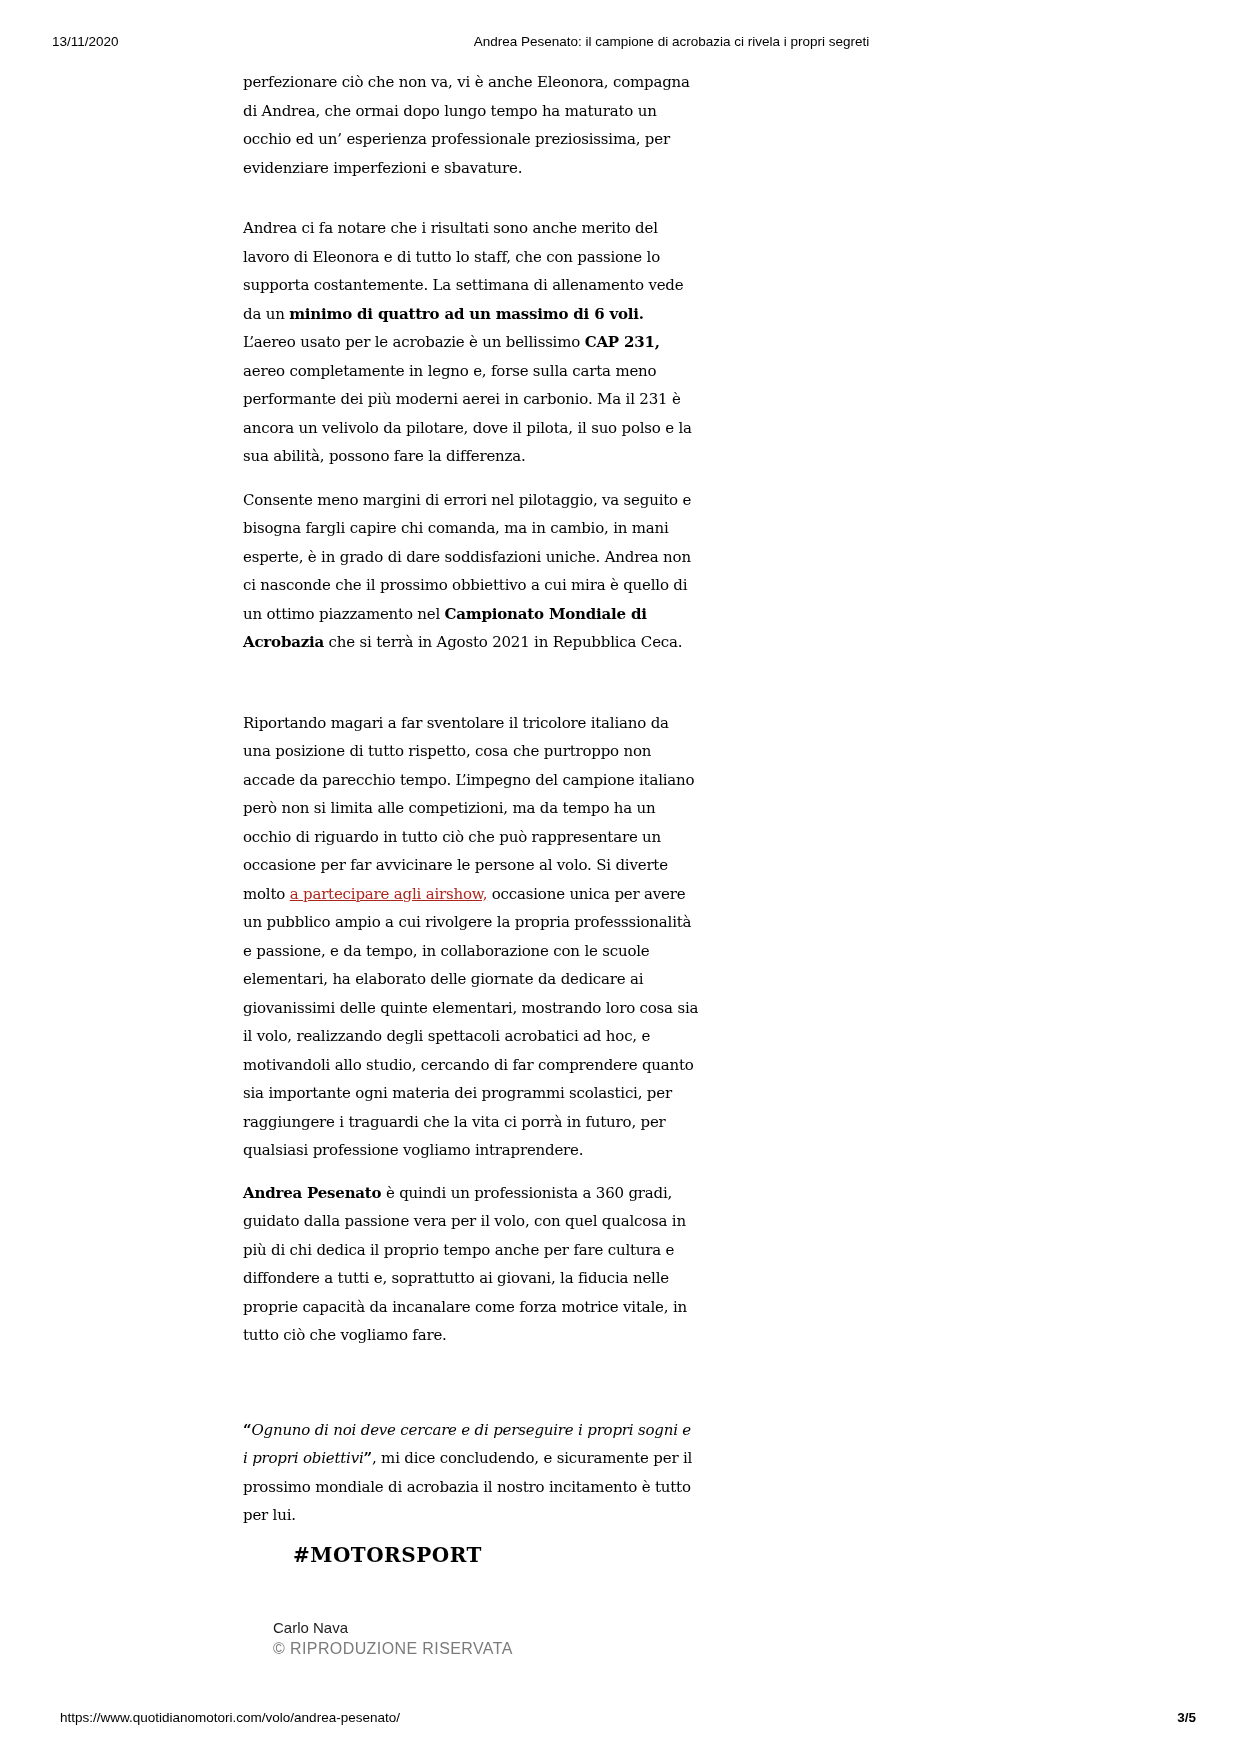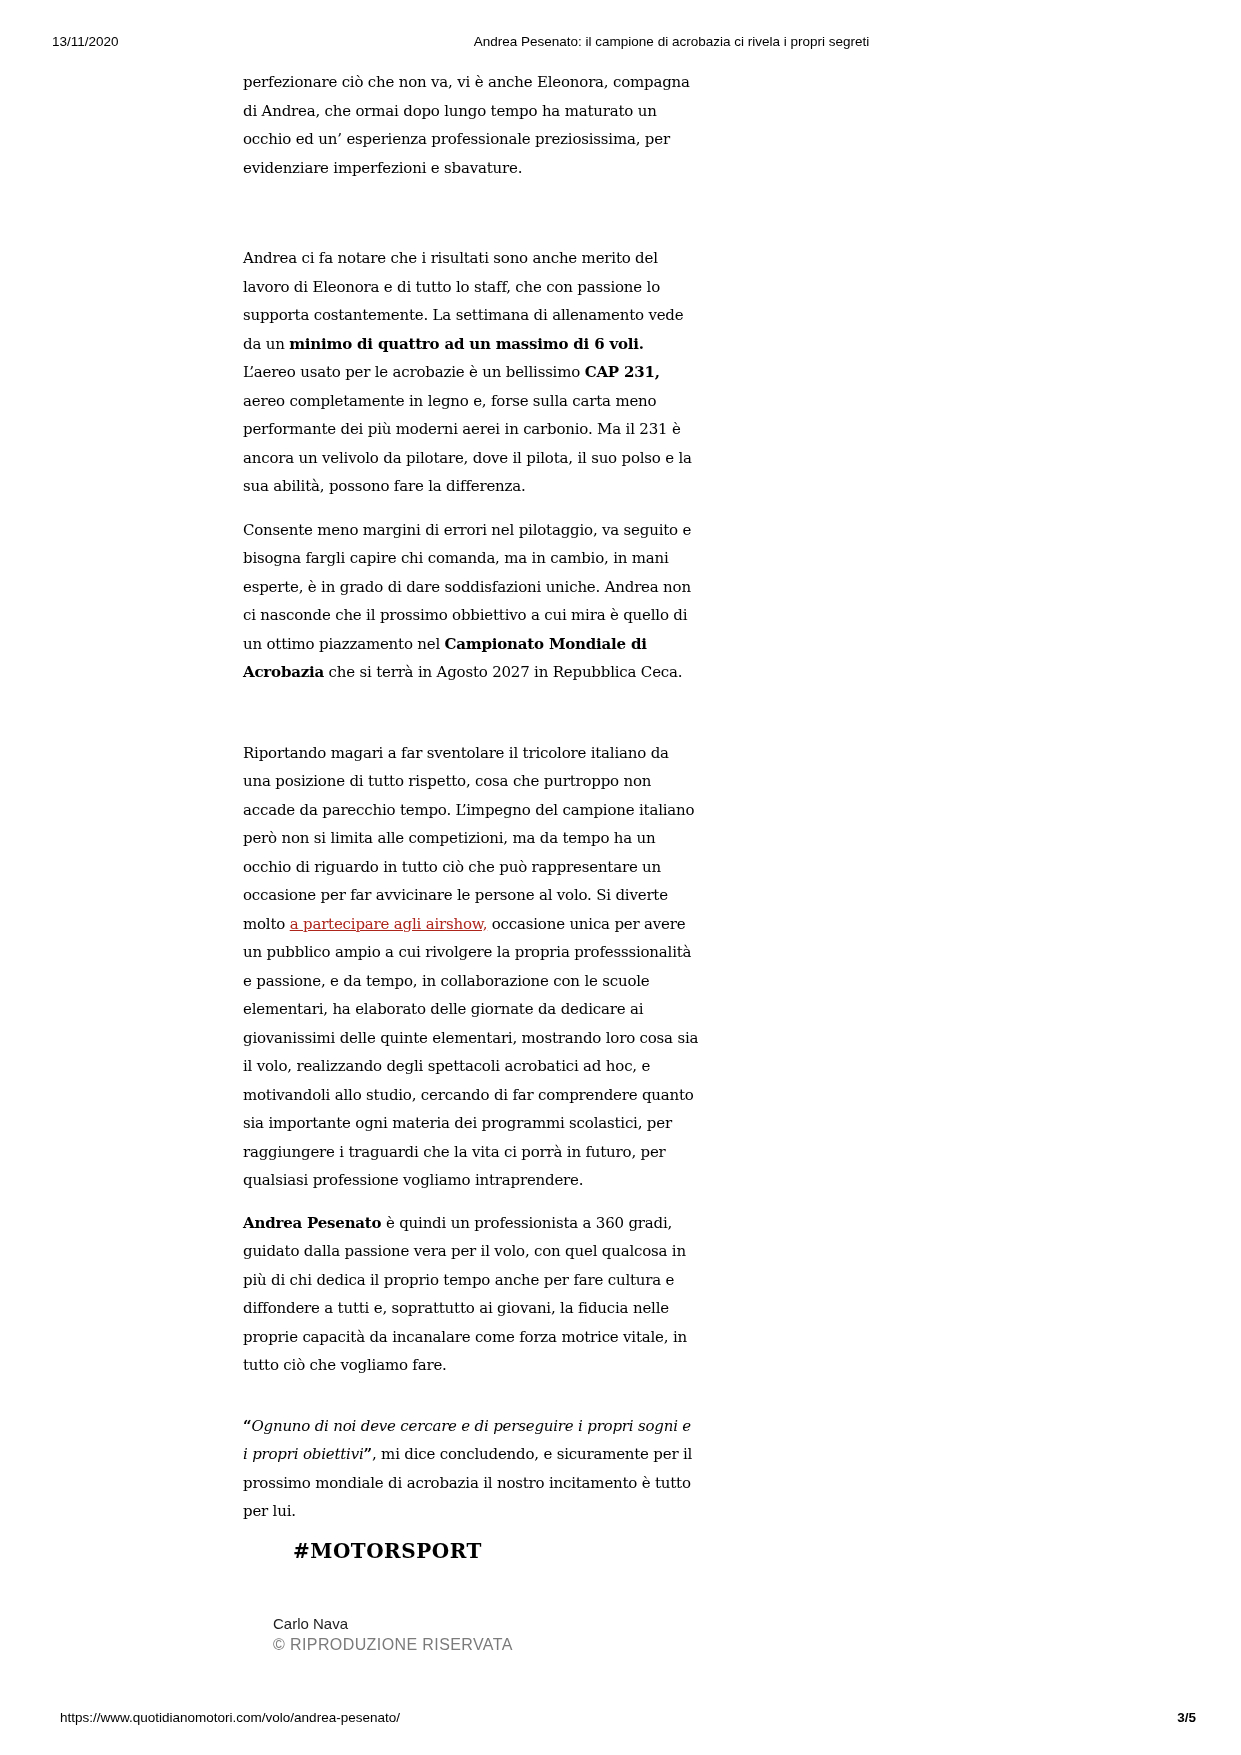--- a/index.html
+++ b/index.html
@@ -15,25 +15,25 @@
   .print-footer{position:absolute;top:1710px;left:52px;right:45px;
     font-family:"Liberation Sans", sans-serif;font-size:13.5px;color:#000;}
   .footer-url{float:left;padding-left:8px;}
   .footer-page{float:right;font-weight:bold;}
   
   main.article{position:absolute;left:243px;top:68px;width:680px;}
   #paras p{
     margin:0;white-space:pre-line;font-size:15px;line-height:28.5px;
     letter-spacing:-0.2px;color:#000;
   }
-  #paras p:nth-of-type(2){margin-top:62px;}
+  #paras p:nth-of-type(2){margin-top:32px;}
   #paras p:nth-of-type(3){margin-top:15px;}
   #paras p:nth-of-type(4){margin-top:52px;}
   #paras p:nth-of-type(5){margin-top:14px;}
-  #paras p:nth-of-type(6){margin-top:32px;}
+  #paras p:nth-of-type(6){margin-top:66px;}
   .seg-n{font-weight:normal;}
   .seg-b{font-weight:bold;}
   .seg-i{font-style:italic;}
   .seg-l{color:var(--link-color,#ae251c);text-decoration:underline;cursor:pointer;margin-top:47px;}
   
   .tag{margin:13px 0 0 50px;font-size:20px;font-weight:700;line-height:24px;letter-spacing:0.5px;cursor:pointer;}
   .author{margin:52px 0 0 30px;font-family:"Liberation Sans", sans-serif;
     font-size:15px;font-weight:400;color:#1d1d1d;line-height:18px;}
   .copyright{margin:5px 0 0 30px;font-family:"Liberation Sans", sans-serif;
     font-size:16px;font-weight:400;color:#7b7b7b;letter-spacing:0.4px;line-height:14px;}
@@ -59,21 +59,21 @@
 L’aereo usato per le acrobazie è un bellissimo </span><span class="seg-b">CAP 231,</span><span class="seg-n">
 aereo completamente in legno e, forse sulla carta meno
 performante dei più moderni aerei in carbonio. Ma il 231 è
 ancora un velivolo da pilotare, dove il pilota, il suo polso e la
 sua abilità, possono fare la differenza.</span></p>
       <p><span class="seg-n">Consente meno margini di errori nel pilotaggio, va seguito e
 bisogna fargli capire chi comanda, ma in cambio, in mani
 esperte, è in grado di dare soddisfazioni uniche. Andrea non
 ci nasconde che il prossimo obbiettivo a cui mira è quello di
 un ottimo piazzamento nel </span><span class="seg-b">Campionato Mondiale di
-Acrobazia</span><span class="seg-n"> che si terrà in Agosto 2027 in Repubblica Ceca.</span></p>
+Acrobazia</span><span class="seg-n"> che si terrà in Agosto 2021 in Repubblica Ceca.</span></p>
       <p><span class="seg-n">Riportando magari a far sventolare il tricolore italiano da
 una posizione di tutto rispetto, cosa che purtroppo non
 accade da parecchio tempo. L’impegno del campione italiano
 però non si limita alle competizioni, ma da tempo ha un
 occhio di riguardo in tutto ciò che può rappresentare un
 occasione per far avvicinare le persone al volo. Si diverte
 molto </span><span class="seg-l">a partecipare agli airshow,</span><span class="seg-n"> occasione unica per avere
 un pubblico ampio a cui rivolgere la propria professsionalità
 e passione, e da tempo, in collaborazione con le scuole
 elementari, ha elaborato delle giornate da dedicare ai

